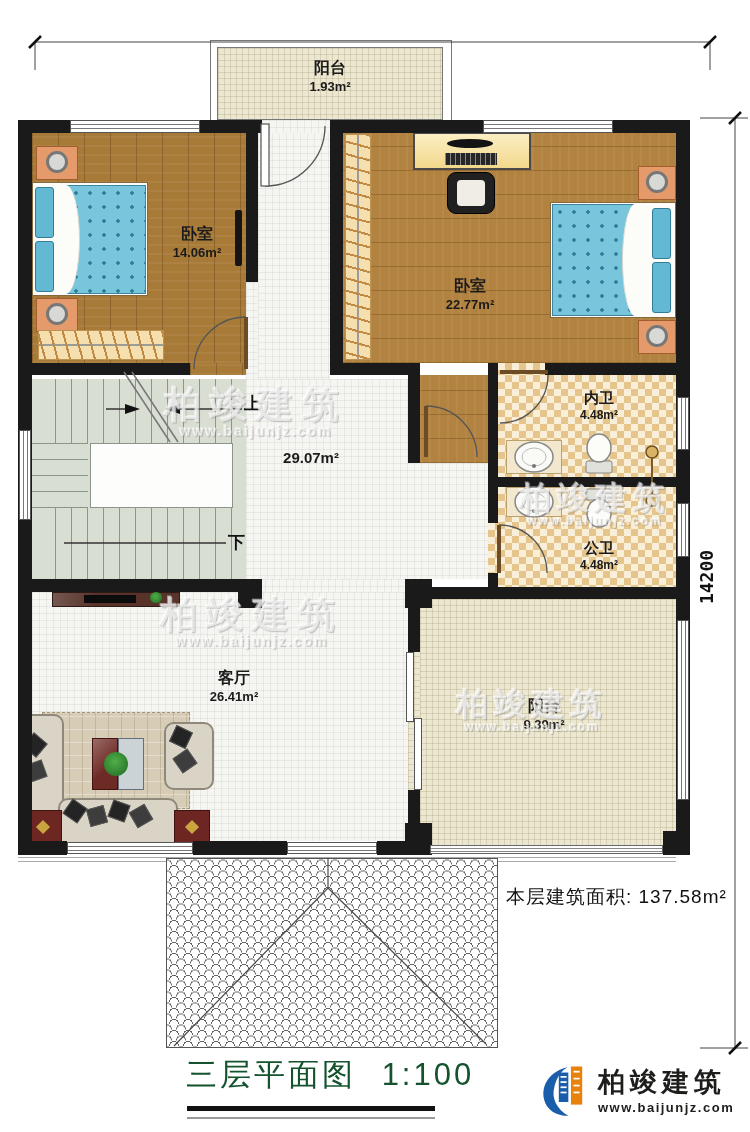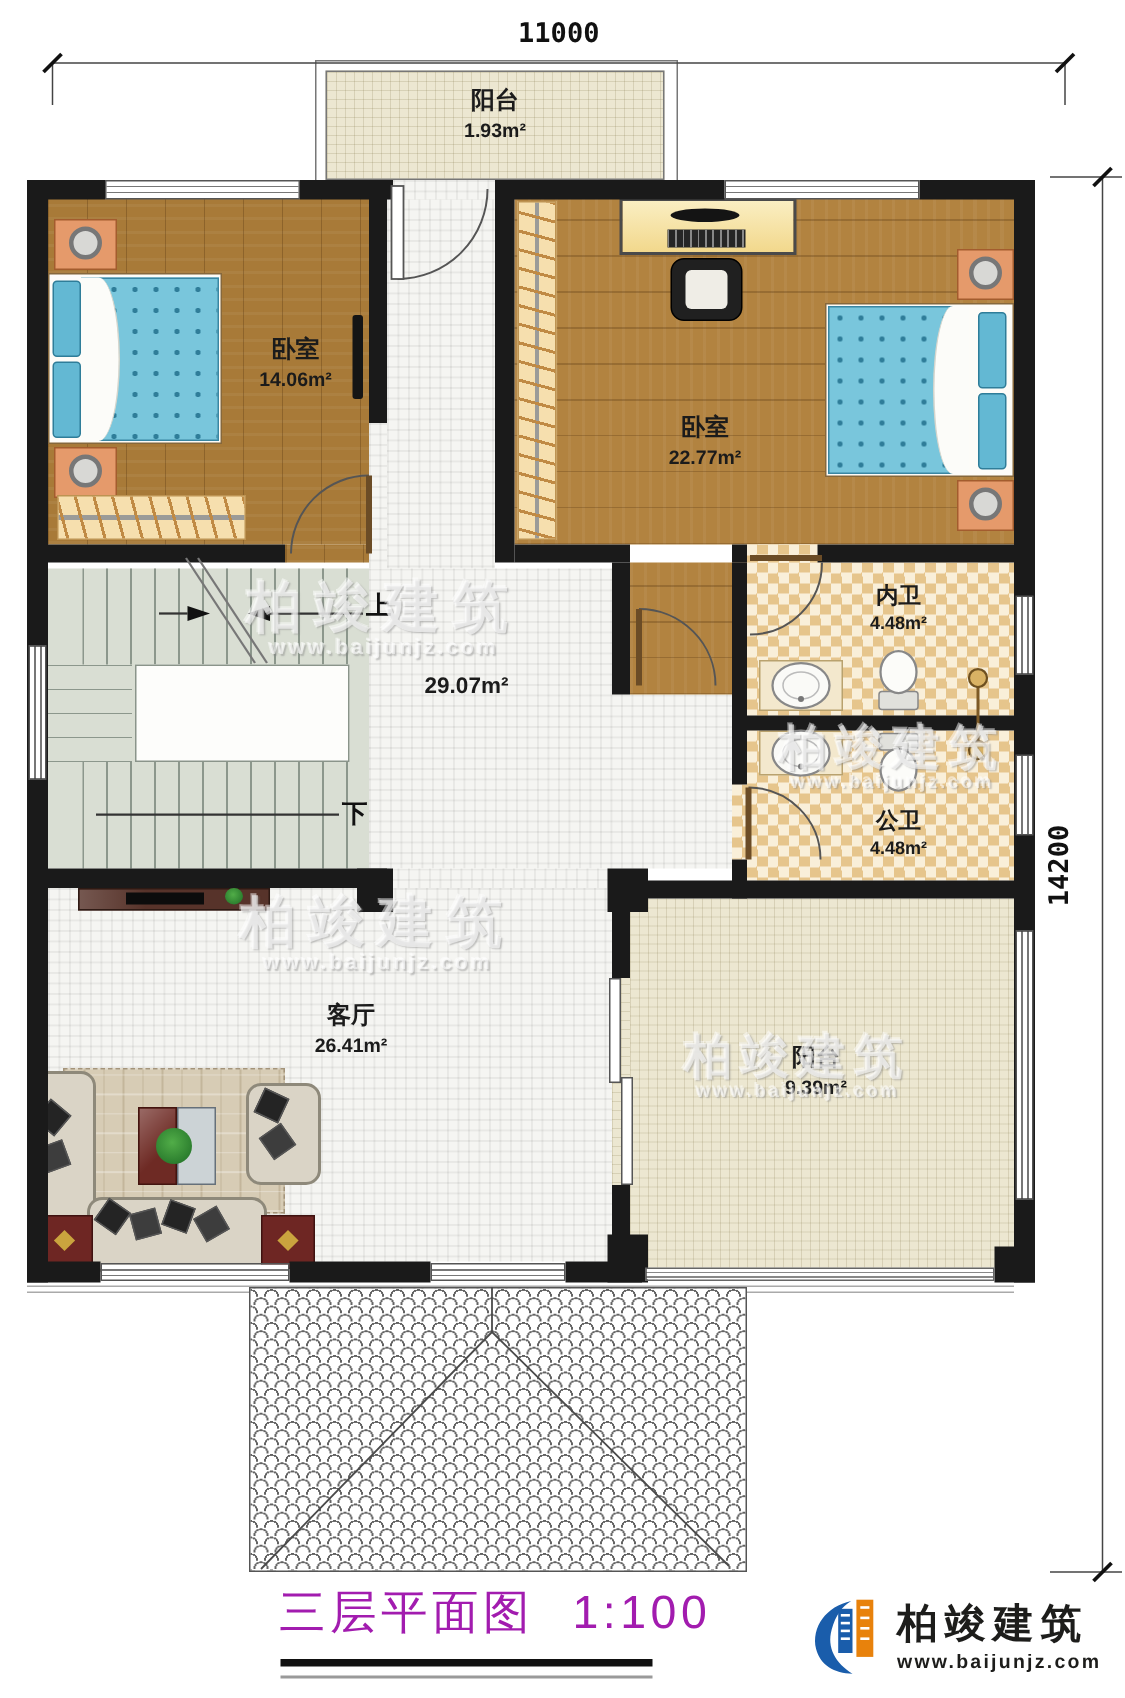--- a/index.html
+++ b/index.html
@@ -81,41 +81,40 @@
      radial-gradient(circle at 50% 100%,rgba(0,0,0,0) 4px,#636363 4px,#636363 5px,rgba(0,0,0,0) 5px),
      radial-gradient(circle at 50% 100%,rgba(0,0,0,0) 4px,#636363 4px,#636363 5px,rgba(0,0,0,0) 5px);
     background-size:14px 11px;background-position:0 0,7px 5.5px;}
   
   .rlabel{position:absolute;z-index:7;transform:translateX(-50%);text-align:center;color:#1b1b1b;line-height:1.3;white-space:nowrap;}
   .rlabel .nm{font-size:16px;font-weight:700;}
   .rlabel .ar{font-size:13px;font-weight:700;}
   .slabel{position:absolute;z-index:7;font-size:17px;font-weight:700;color:#111;}
   .dimtext{position:absolute;z-index:9;font-family:"DejaVu Sans Mono",monospace;font-weight:700;font-size:18px;color:#111;}
   .notes{position:absolute;z-index:9;color:#111;font-size:19px;line-height:1.75;letter-spacing:1px;}
-  .ptitle{position:absolute;z-index:9;color:#a21caf;font-size:31px;letter-spacing:3px;white-space:nowrap;}
+  .ptitle{position:absolute;z-index:9;color:#14532d;font-size:31px;letter-spacing:3px;white-space:nowrap;}
   .tbar1{position:absolute;z-index:9;background:#111;}
   .tbar2{position:absolute;z-index:9;background:#9a9a9a;}
   
   .logo{position:absolute;z-index:9;display:flex;align-items:center;gap:8px;}
   .logo-texts{display:flex;flex-direction:column;}
   .logo-name{font-size:27px;font-weight:800;color:#1d1d1b;letter-spacing:5px;}
   .logo-url{font-size:13px;font-weight:700;color:#1d1d1b;letter-spacing:1.5px;}
   
   .wm{position:absolute;z-index:8;text-align:center;color:rgba(255,255,255,.6);
       text-shadow:1px 1px 1px rgba(130,130,130,.45),-1px -1px 0 rgba(255,255,255,.5);pointer-events:none;}
   .wm-name{font-size:37px;font-weight:800;letter-spacing:9px;line-height:1;}
   .wm-url{font-size:14px;font-weight:700;letter-spacing:2px;}
   svg.overlay{position:absolute;left:0;top:0;z-index:6;pointer-events:none;}
 </style>
 </head>
 <body>
 
 <div id="canvas">
 
-  <div class="dimtext" style="left:35px;top:12px;width:675px;text-align:center;">11000</div>
 
   <div class="dimtext" style="left:696px;top:632px;width:110px;text-align:center;transform:rotate(-90deg);transform-origin:left top;">14200</div>
 
   <div class="abs" style="left:210px;top:40px;width:240px;height:84px;background:#fff;border:1px solid #777;z-index:1;"></div>
   <div class="floor cream" style="left:217px;top:47px;width:226px;height:73px;border:1px solid #777;box-sizing:border-box;"></div>
 
   <div class="floor wood-v" style="left:32px;top:132px;width:214px;height:231px;"></div>
   <div class="floor tile" style="left:258px;top:132px;width:72px;height:247px;"></div>
   <div class="floor tile" style="left:246px;top:282px;width:12px;height:97px;"></div>
   <div class="floor tile" style="left:262px;top:120px;width:68px;height:13px;"></div>
@@ -348,20 +347,21 @@
   <div class="wm" style="left:450px;top:482px;width:290px;">
     <div class="wm-name" style="font-size:32px;letter-spacing:6px;">柏竣建筑</div>
     <div class="wm-url" style="font-size:12px;">www.baijunjz.com</div>
   </div>
   <div class="wm" style="left:382px;top:688px;width:300px;">
     <div class="wm-name" style="font-size:32px;letter-spacing:6px;">柏竣建筑</div>
     <div class="wm-url" style="font-size:12px;">www.baijunjz.com</div>
   </div>
 
   <div class="notes" style="left:506px;top:880px;">
+    <div>本层建筑面积: 137.58m²</div>
   </div>
 
   <div class="ptitle" style="left:186px;top:1054px;">
     <span>三层平面图</span>
     <span style="margin-left:14px;">1:100</span>
   </div>
   <div class="tbar1" style="left:187px;top:1106px;width:248px;height:5px;"></div>
   <div class="tbar2" style="left:187px;top:1117px;width:248px;height:2px;"></div>
 
   <div class="logo" style="left:538px;top:1060px;">

